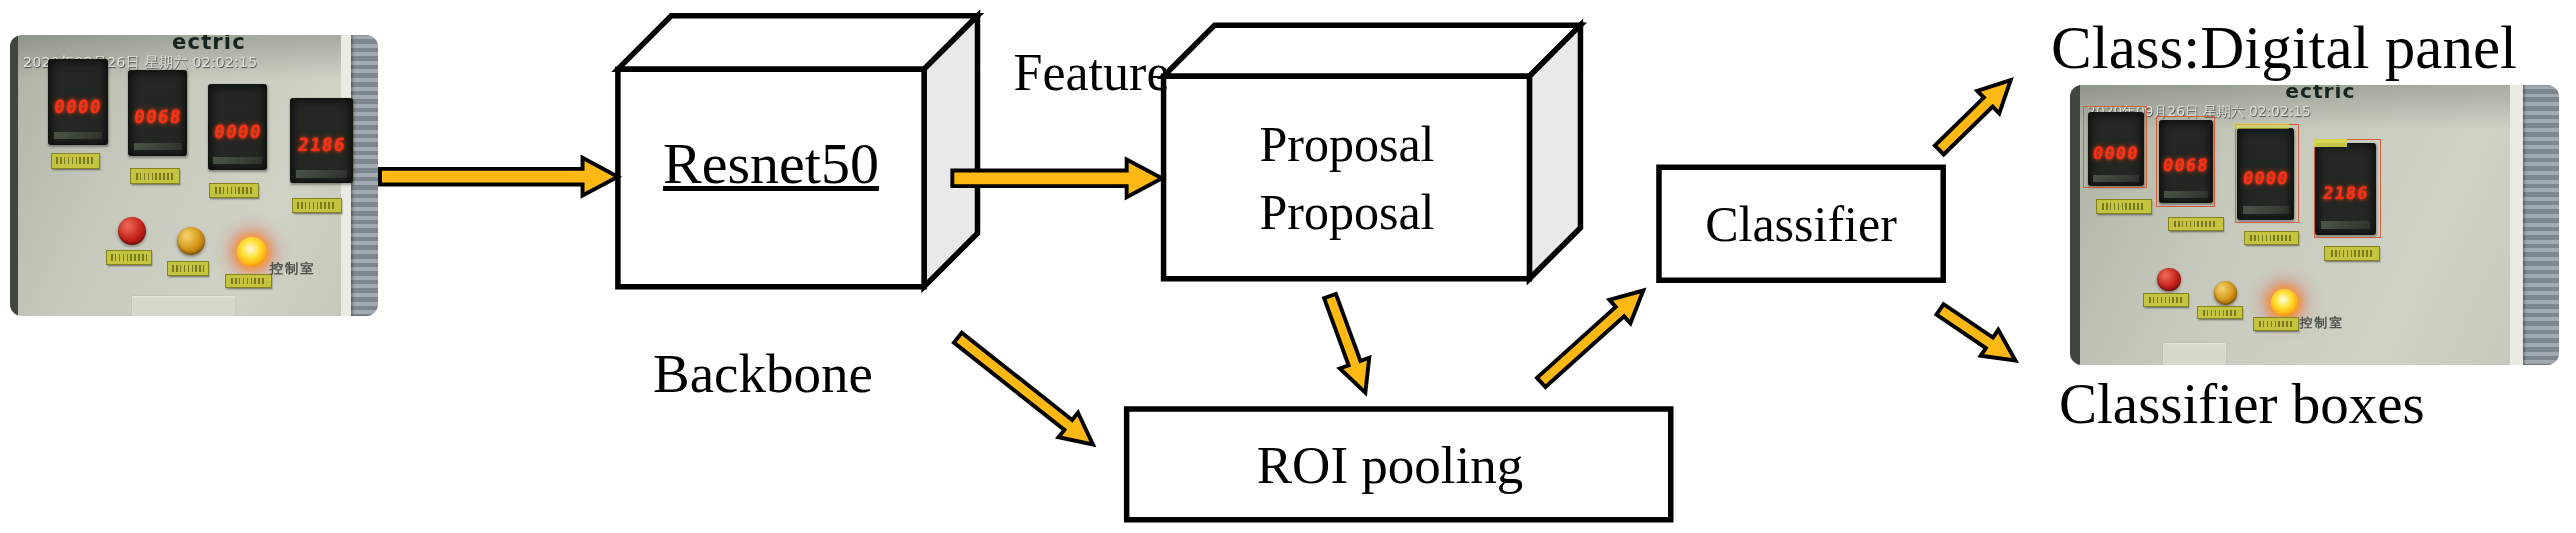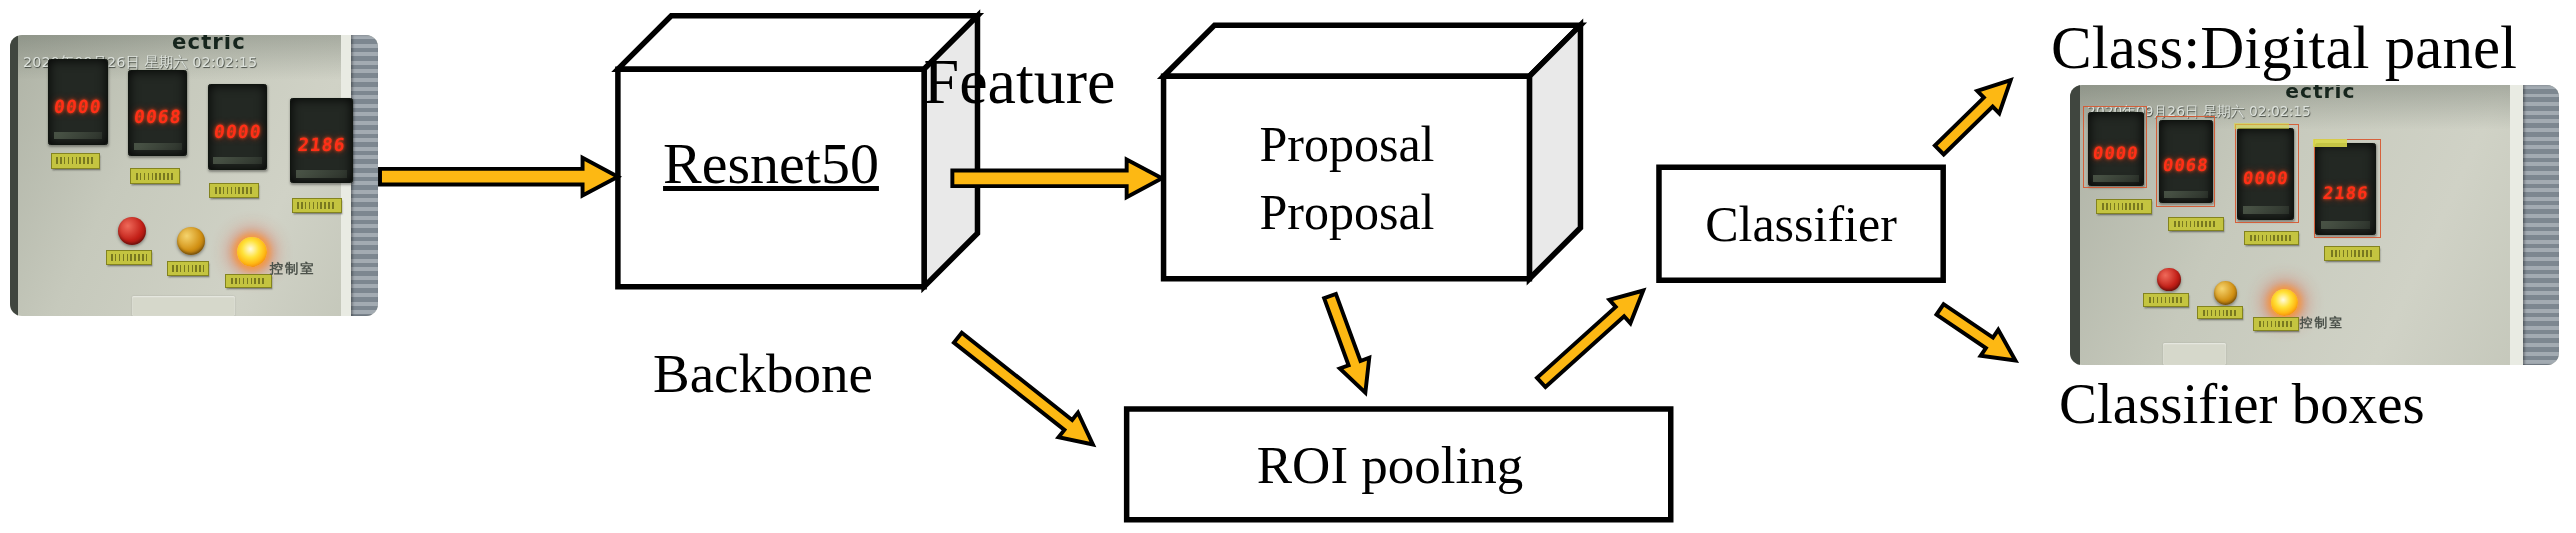--- a/index.html
+++ b/index.html
@@ -3,21 +3,21 @@
 <meta charset="utf-8">
 <style>
   html,body{margin:0;padding:0;background:#ffffff;}
   .stage{position:relative;width:2576px;height:534px;background:#ffffff;overflow:hidden;
          font-family:"Liberation Serif",serif;}
   #shapes{position:absolute;left:0;top:0;width:2576px;height:534px;}
 
   .label{position:absolute;color:#000;font-family:"Liberation Serif",serif;}
   .lbl-resnet{left:618px;top:55px;width:306px;height:217px;display:flex;align-items:center;justify-content:center;font-size:58px;text-decoration:underline;}
   .lbl-rpn{left:1164px;top:76px;width:366px;height:203px;display:flex;flex-direction:column;align-items:center;justify-content:center;font-size:50px;line-height:1.36;text-align:center;}
-  .lbl-featuremap{left:898px;top:35px;width:243px;text-align:center;font-size:64px;line-height:1.47;}
+  .lbl-featuremap{left:970px;top:35px;width:243px;text-align:center;font-size:52px;line-height:1.47;}
   .lbl-backbone{left:653px;top:342px;font-size:55px;white-space:nowrap;}
   .lbl-roi{left:1118px;top:409px;width:544px;height:111px;display:flex;align-items:center;justify-content:center;font-size:53px;}
   .lbl-classifier{left:1659px;top:167px;width:284px;height:113px;display:flex;align-items:center;justify-content:center;font-size:50px;}
   .lbl-classout{left:2051px;top:12.6px;font-size:61px;white-space:nowrap;}
   .lbl-predout{left:2059px;top:371px;font-size:57px;white-space:nowrap;}
 
   .photo{position:absolute;overflow:hidden;border-radius:12px;
          background:linear-gradient(115deg,#aeb2a5,#c6c9bc 35%,#d0d2c6 70%,#c2c5b8);
          font-family:"DejaVu Sans",sans-serif;}
   .photo::before{content:"";position:absolute;inset:0;

